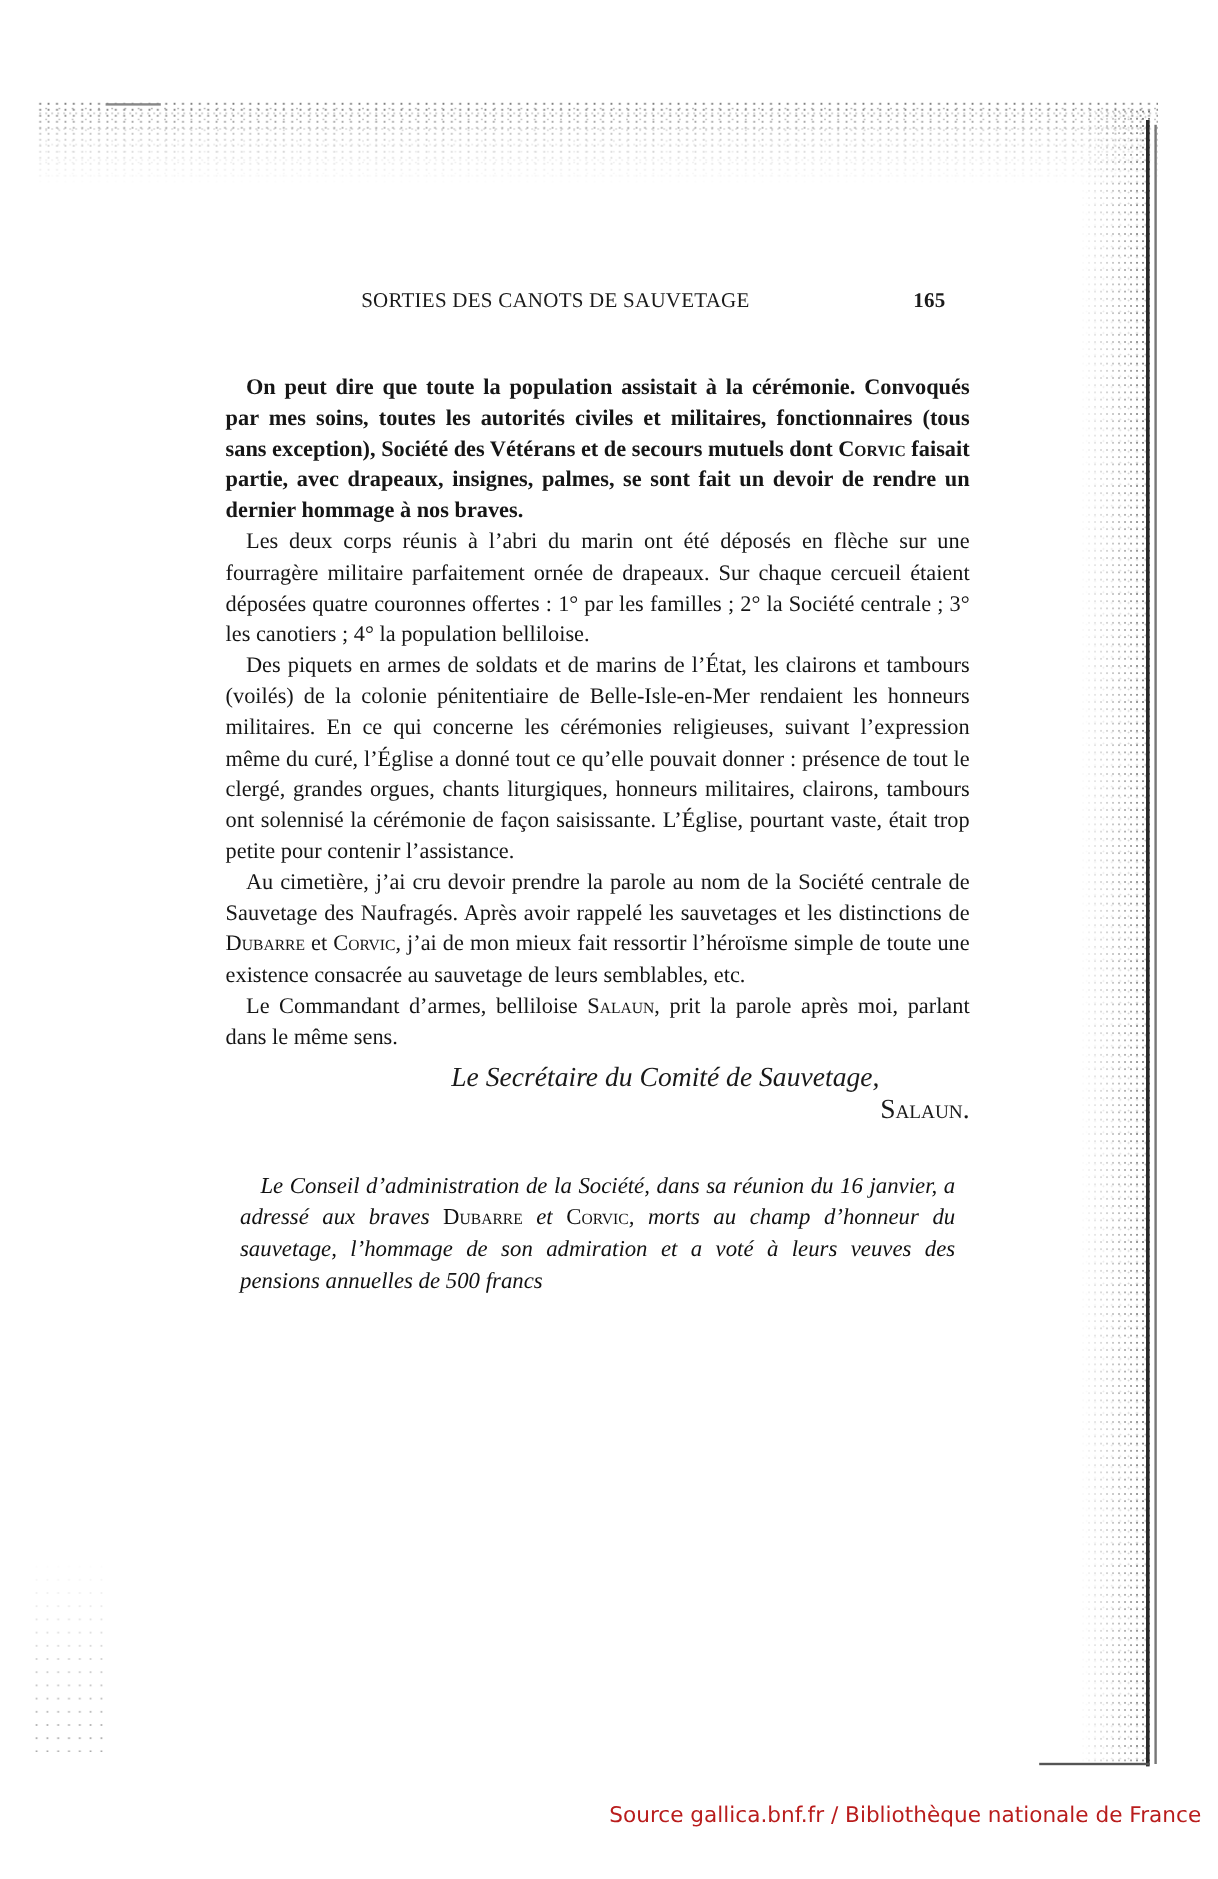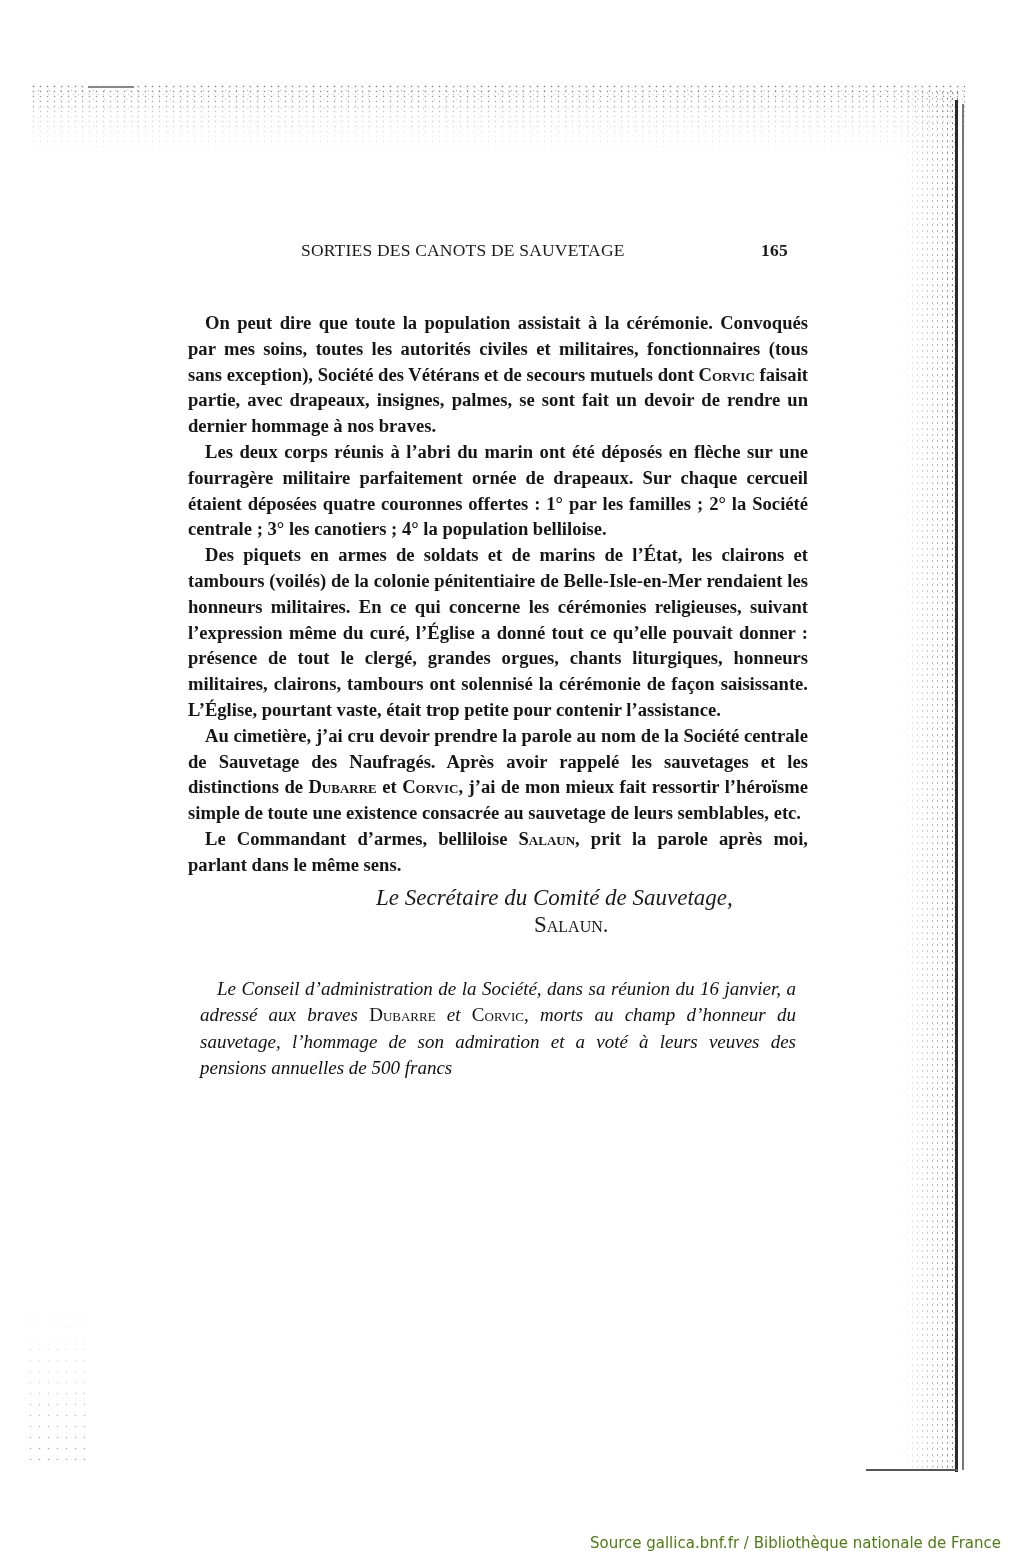--- a/index.html
+++ b/index.html
@@ -118,64 +118,64 @@
   .body-text {
     font-size: 18.6px;
     line-height: 25.8px;
     text-align: justify;
     color: #161616;
     margin-top: 44px;
   }
   .body-text p {
     margin: 0;
     text-indent: 17px;
-    font-weight: bold;
   }
   .body-text p.bold-lead {
     font-weight: bold;
   }
   .sc {
     font-variant: small-caps;
   }
   .signature {
     margin-top: 6px;
     font-size: 23px;
     line-height: 27px;
   }
   .signature .role {
     font-style: italic;
     padding-left: 188px;
   }
   .signature .name {
     font-variant: small-caps;
     padding-left: 346px;
+    text-align: right;
   }
   .council {
     margin-top: 38px;
     font-size: 19px;
     line-height: 26.5px;
     font-style: italic;
     text-align: justify;
     color: #111;
   }
   .council p {
     margin: 12px;
     text-indent: 17px;
   }
   .council .up {
     font-style: normal;
     font-variant: small-caps;
   }
   .footer {
     position: absolute;
     right: 14px;
-    top: 1534px;
+    top: 1502px;
     font-family: "DejaVu Sans", "Liberation Sans", sans-serif;
-    font-size: 15px;
-    color: #4d7c0f;
+    font-size: 18px;
+    color: #b91c1c;
   }
 </style>
 </head>
 <body>
 
 <div class="scan-top"></div>
 <div class="scan-top-mark"></div>
 <div class="scan-right-fade"></div>
 <div class="scan-right-edge"></div>
 <div class="scan-right-edge2"></div>

